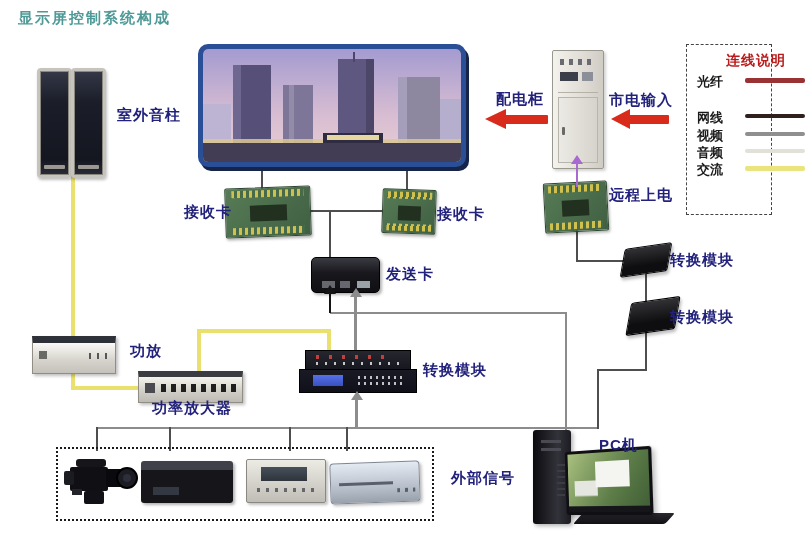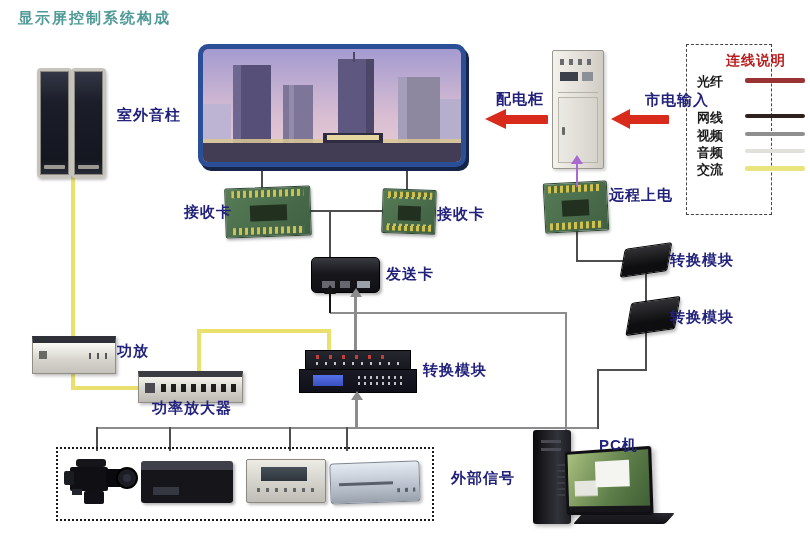--- a/index.html
+++ b/index.html
@@ -244,28 +244,28 @@
       <rect x="20" y="38" width="20" height="13" rx="2" fill="#101016"></rect>
       <rect x="8" y="36" width="10" height="6" fill="#23232b"></rect>
     </svg>
   </div>
   <div class="blackbox"></div>
   <div class="silverunit"></div>
   <div class="dvd"></div>
 
   <div class="lbl" style="left:117px;top:106px;">室外音柱</div>
   <div class="lbl" style="left:496px;top:90px;">配电柜</div>
-  <div class="lbl" style="left:645px;top:91px;">市电输入</div>
+  <div class="lbl" style="left:609px;top:91px;">市电输入</div>
   <div class="lbl" style="left:184px;top:203px;">接收卡</div>
   <div class="lbl" style="left:437px;top:205px;">接收卡</div>
   <div class="lbl" style="left:386px;top:265px;">发送卡</div>
   <div class="lbl" style="left:609px;top:186px;">远程上电</div>
   <div class="lbl" style="left:670px;top:251px;">转换模块</div>
   <div class="lbl" style="left:670px;top:308px;">转换模块</div>
-  <div class="lbl" style="left:117px;top:342px;">功放</div>
+  <div class="lbl" style="left:130px;top:342px;">功放</div>
   <div class="lbl" style="left:152px;top:399px;">功率放大器</div>
   <div class="lbl" style="left:423px;top:361px;">转换模块</div>
   <div class="lbl" style="left:451px;top:469px;">外部信号</div>
   <div class="lbl" style="left:599px;top:436px;">PC机</div>
 
   <div class="legend">
     <div class="lg-title">连线说明</div>
     <div class="lg-row" style="top:27px;">
       <span class="lg-label">光纤</span>
       <span class="lg-line" style="height: 5px; background: rgb(153, 51, 51);"></span>

